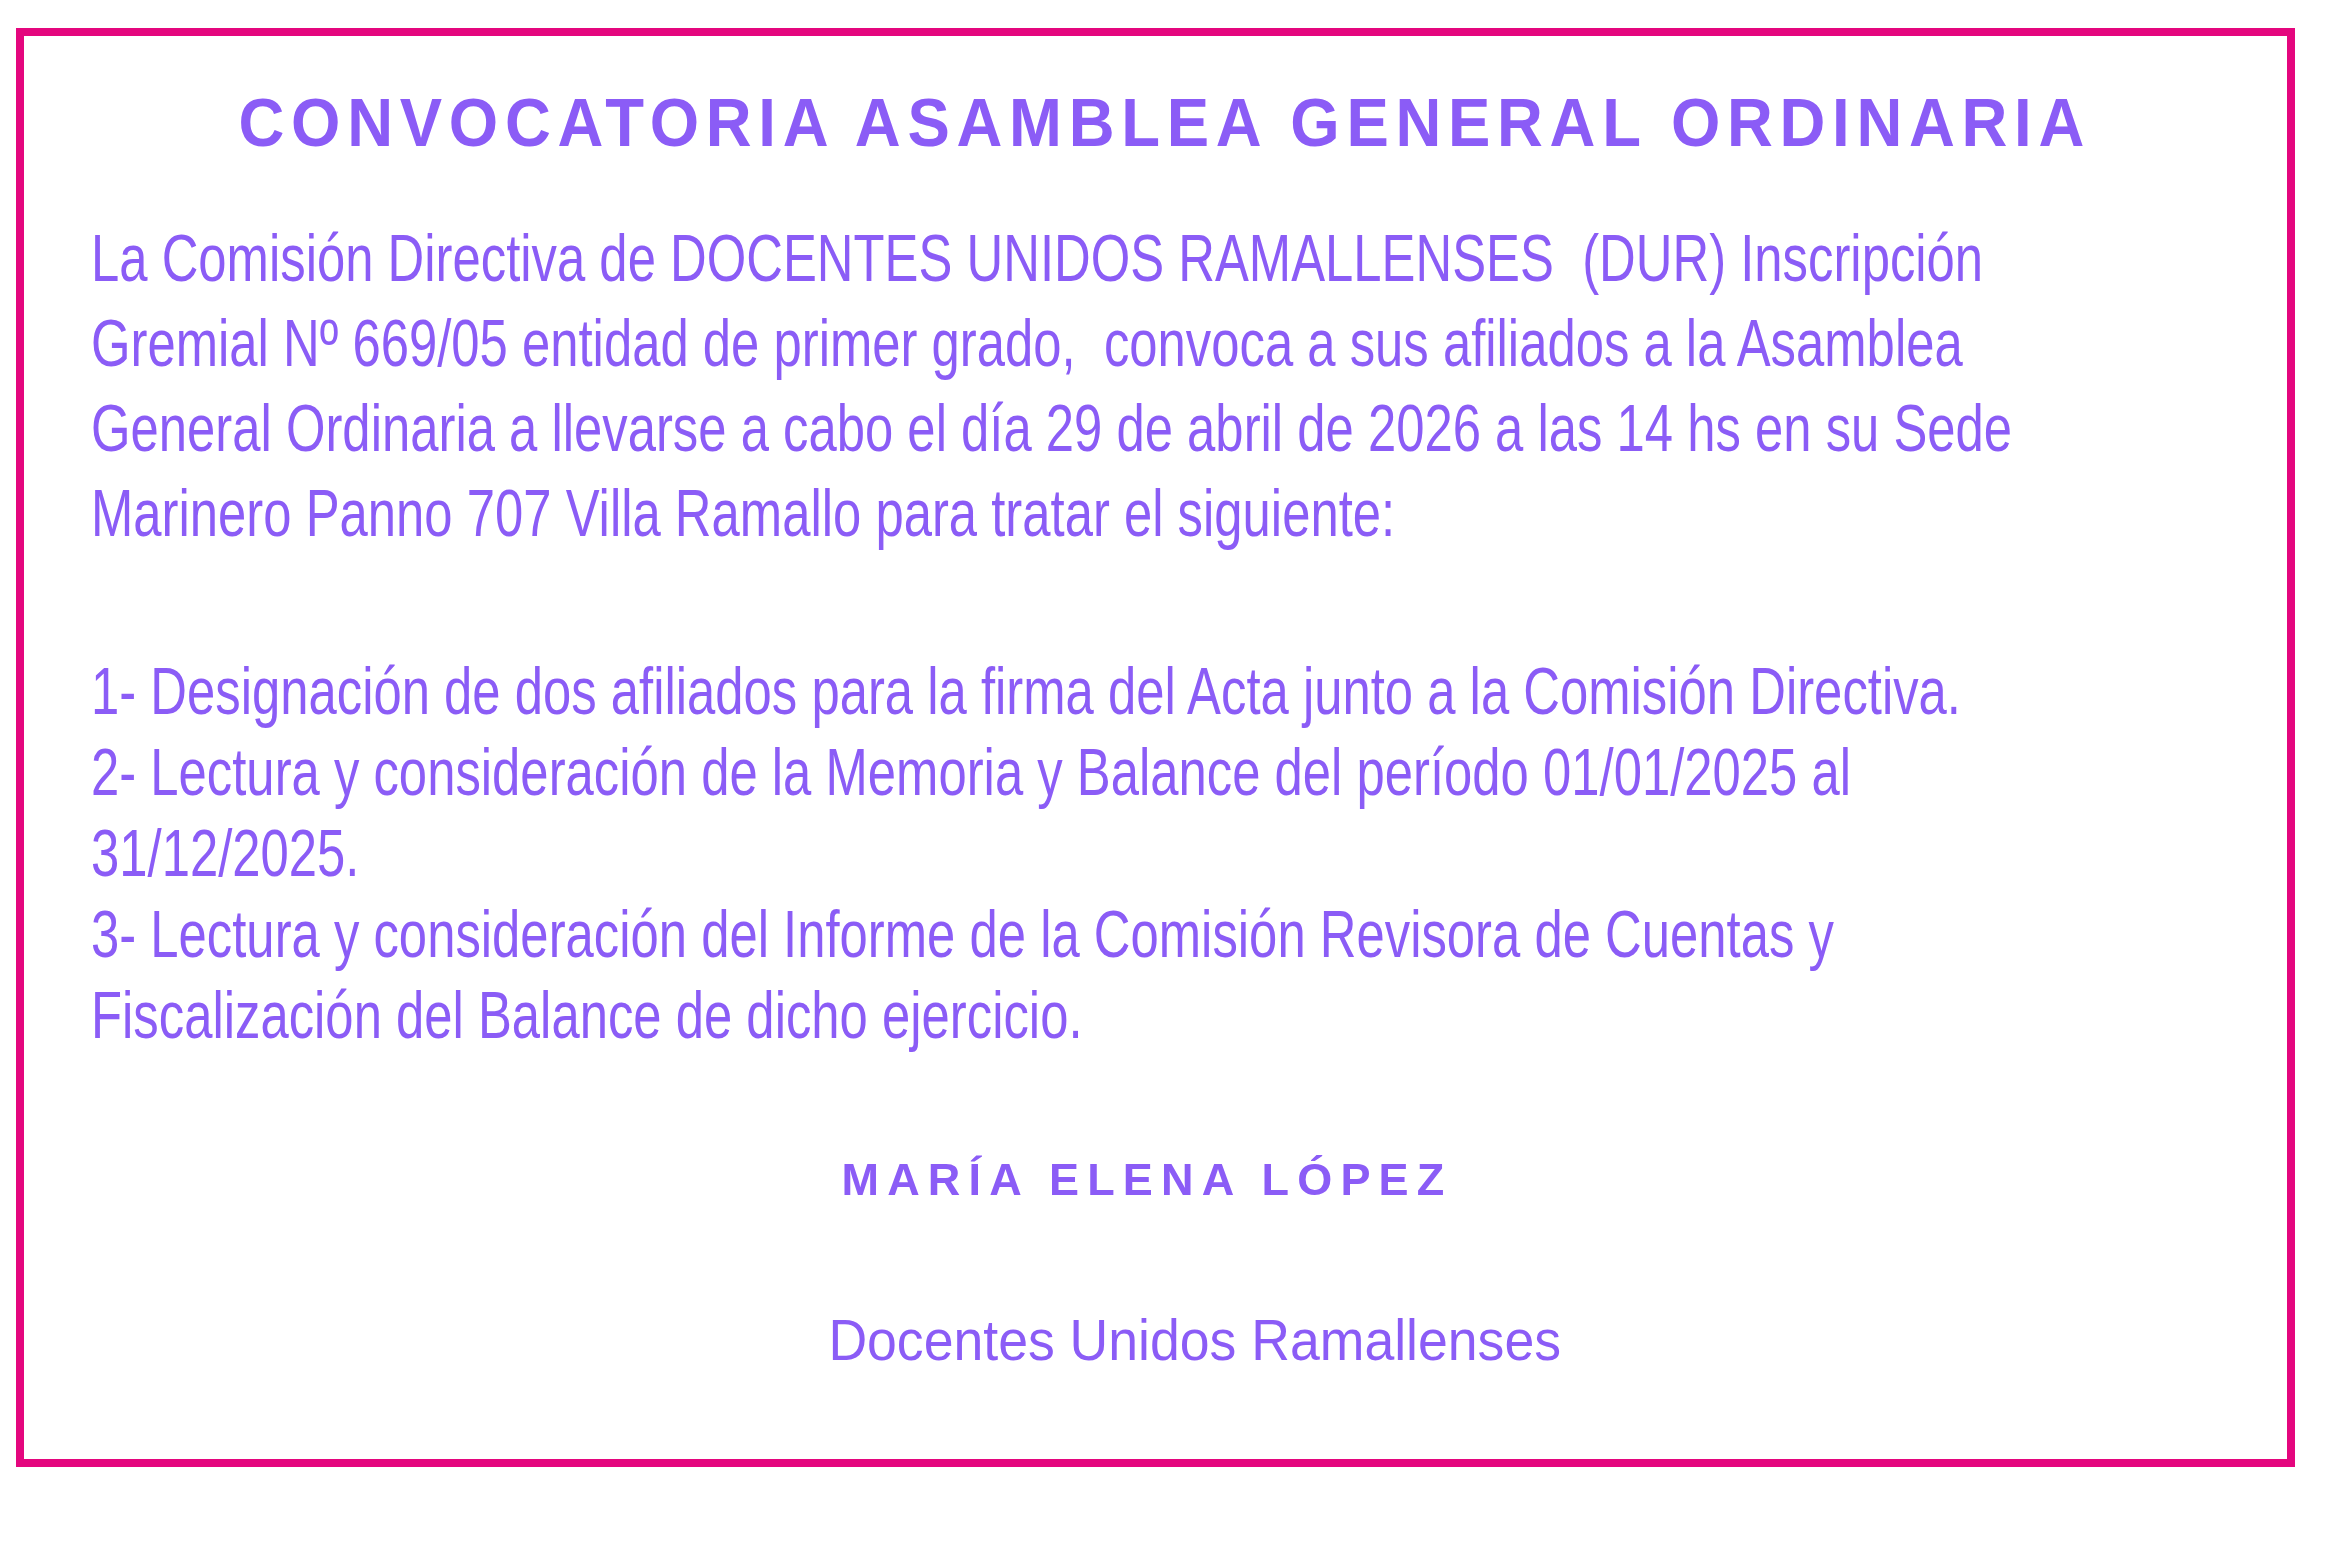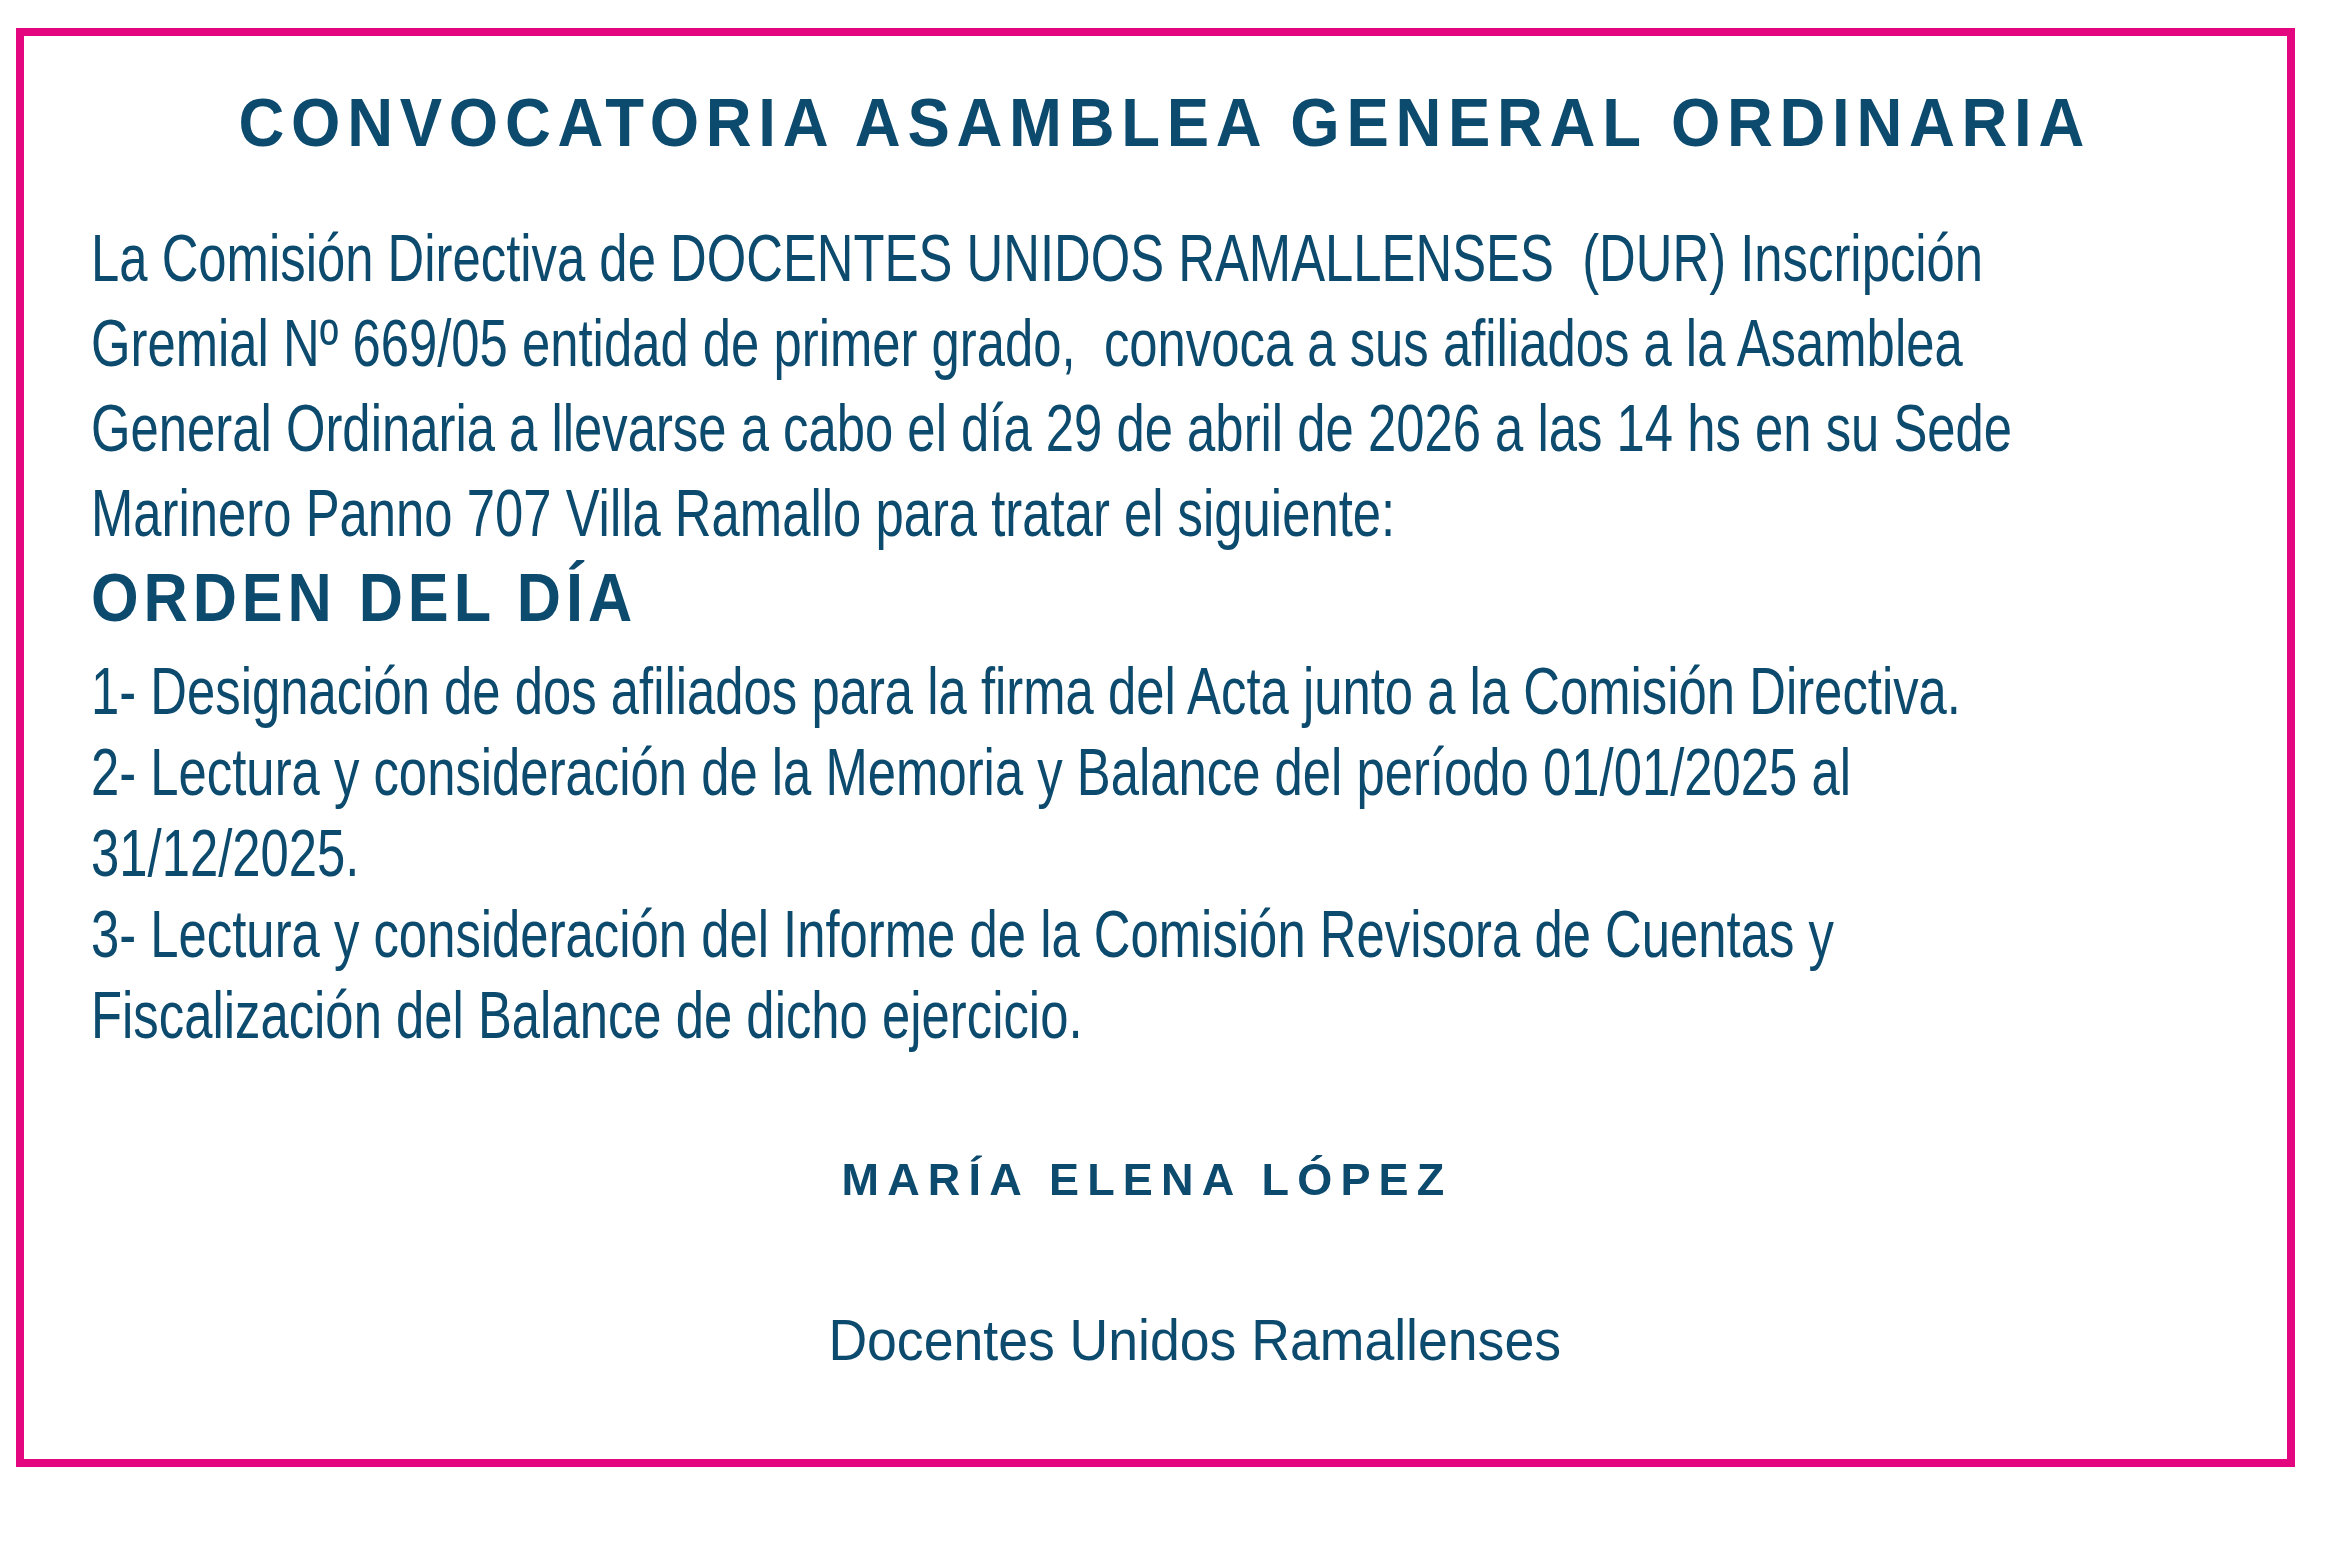--- a/index.html
+++ b/index.html
@@ -1,21 +1,21 @@
 <!DOCTYPE html>
 <html style="font-size:14.6px"><head>
 <meta charset="utf-8">
 <style>
   html, body { margin: 0; padding: 0; background: #ffffff; }
   .page {
     position: relative;
     width: 2330px;
     height: 1568px;
     background: #ffffff;
-    color: #0c4a6e;
+    color: #8b5cf6;
     font-family: "Liberation Sans", sans-serif;
     overflow: hidden;
   }
   .frame {
     position: absolute;
     left: 15.5px;
     top: 28px;
     width: 2279px;
     height: 1439px;
     border: 8.2px solid #E4067E;
@@ -108,23 +108,20 @@
     <span class="cond">CONVOCATORIA ASAMBLEA GENERAL ORDINARIA</span>
   </div>
 
   <div class="intro">
     <div class="bodyline">La Comisión Directiva de DOCENTES UNIDOS RAMALLENSES  (DUR) Inscripción</div>
     <div class="bodyline">Gremial Nº 669/05 entidad de primer grado,  convoca a sus afiliados a la Asamblea</div>
     <div class="bodyline">General Ordinaria a llevarse a cabo el día 29 de abril de 2026 a las 14 hs en su Sede</div>
     <div class="bodyline">Marinero Panno 707 Villa Ramallo para tratar el siguiente:</div>
   </div>
 
-  <div class="agenda-heading">
-    <span class="cond">ORDEN DEL DÍA</span>
-  </div>
 
   <div class="agenda">
     <div class="bodyline">1- Designación de dos afiliados para la firma del Acta junto a la Comisión Directiva.</div>
     <div class="bodyline">2- Lectura y consideración de la Memoria y Balance del período 01/01/2025 al</div>
     <div class="bodyline">31/12/2025.</div>
     <div class="bodyline">3- Lectura y consideración del Informe de la Comisión Revisora de Cuentas y</div>
     <div class="bodyline">Fiscalización del Balance de dicho ejercicio.</div>
   </div>
 
   <div class="signature">

